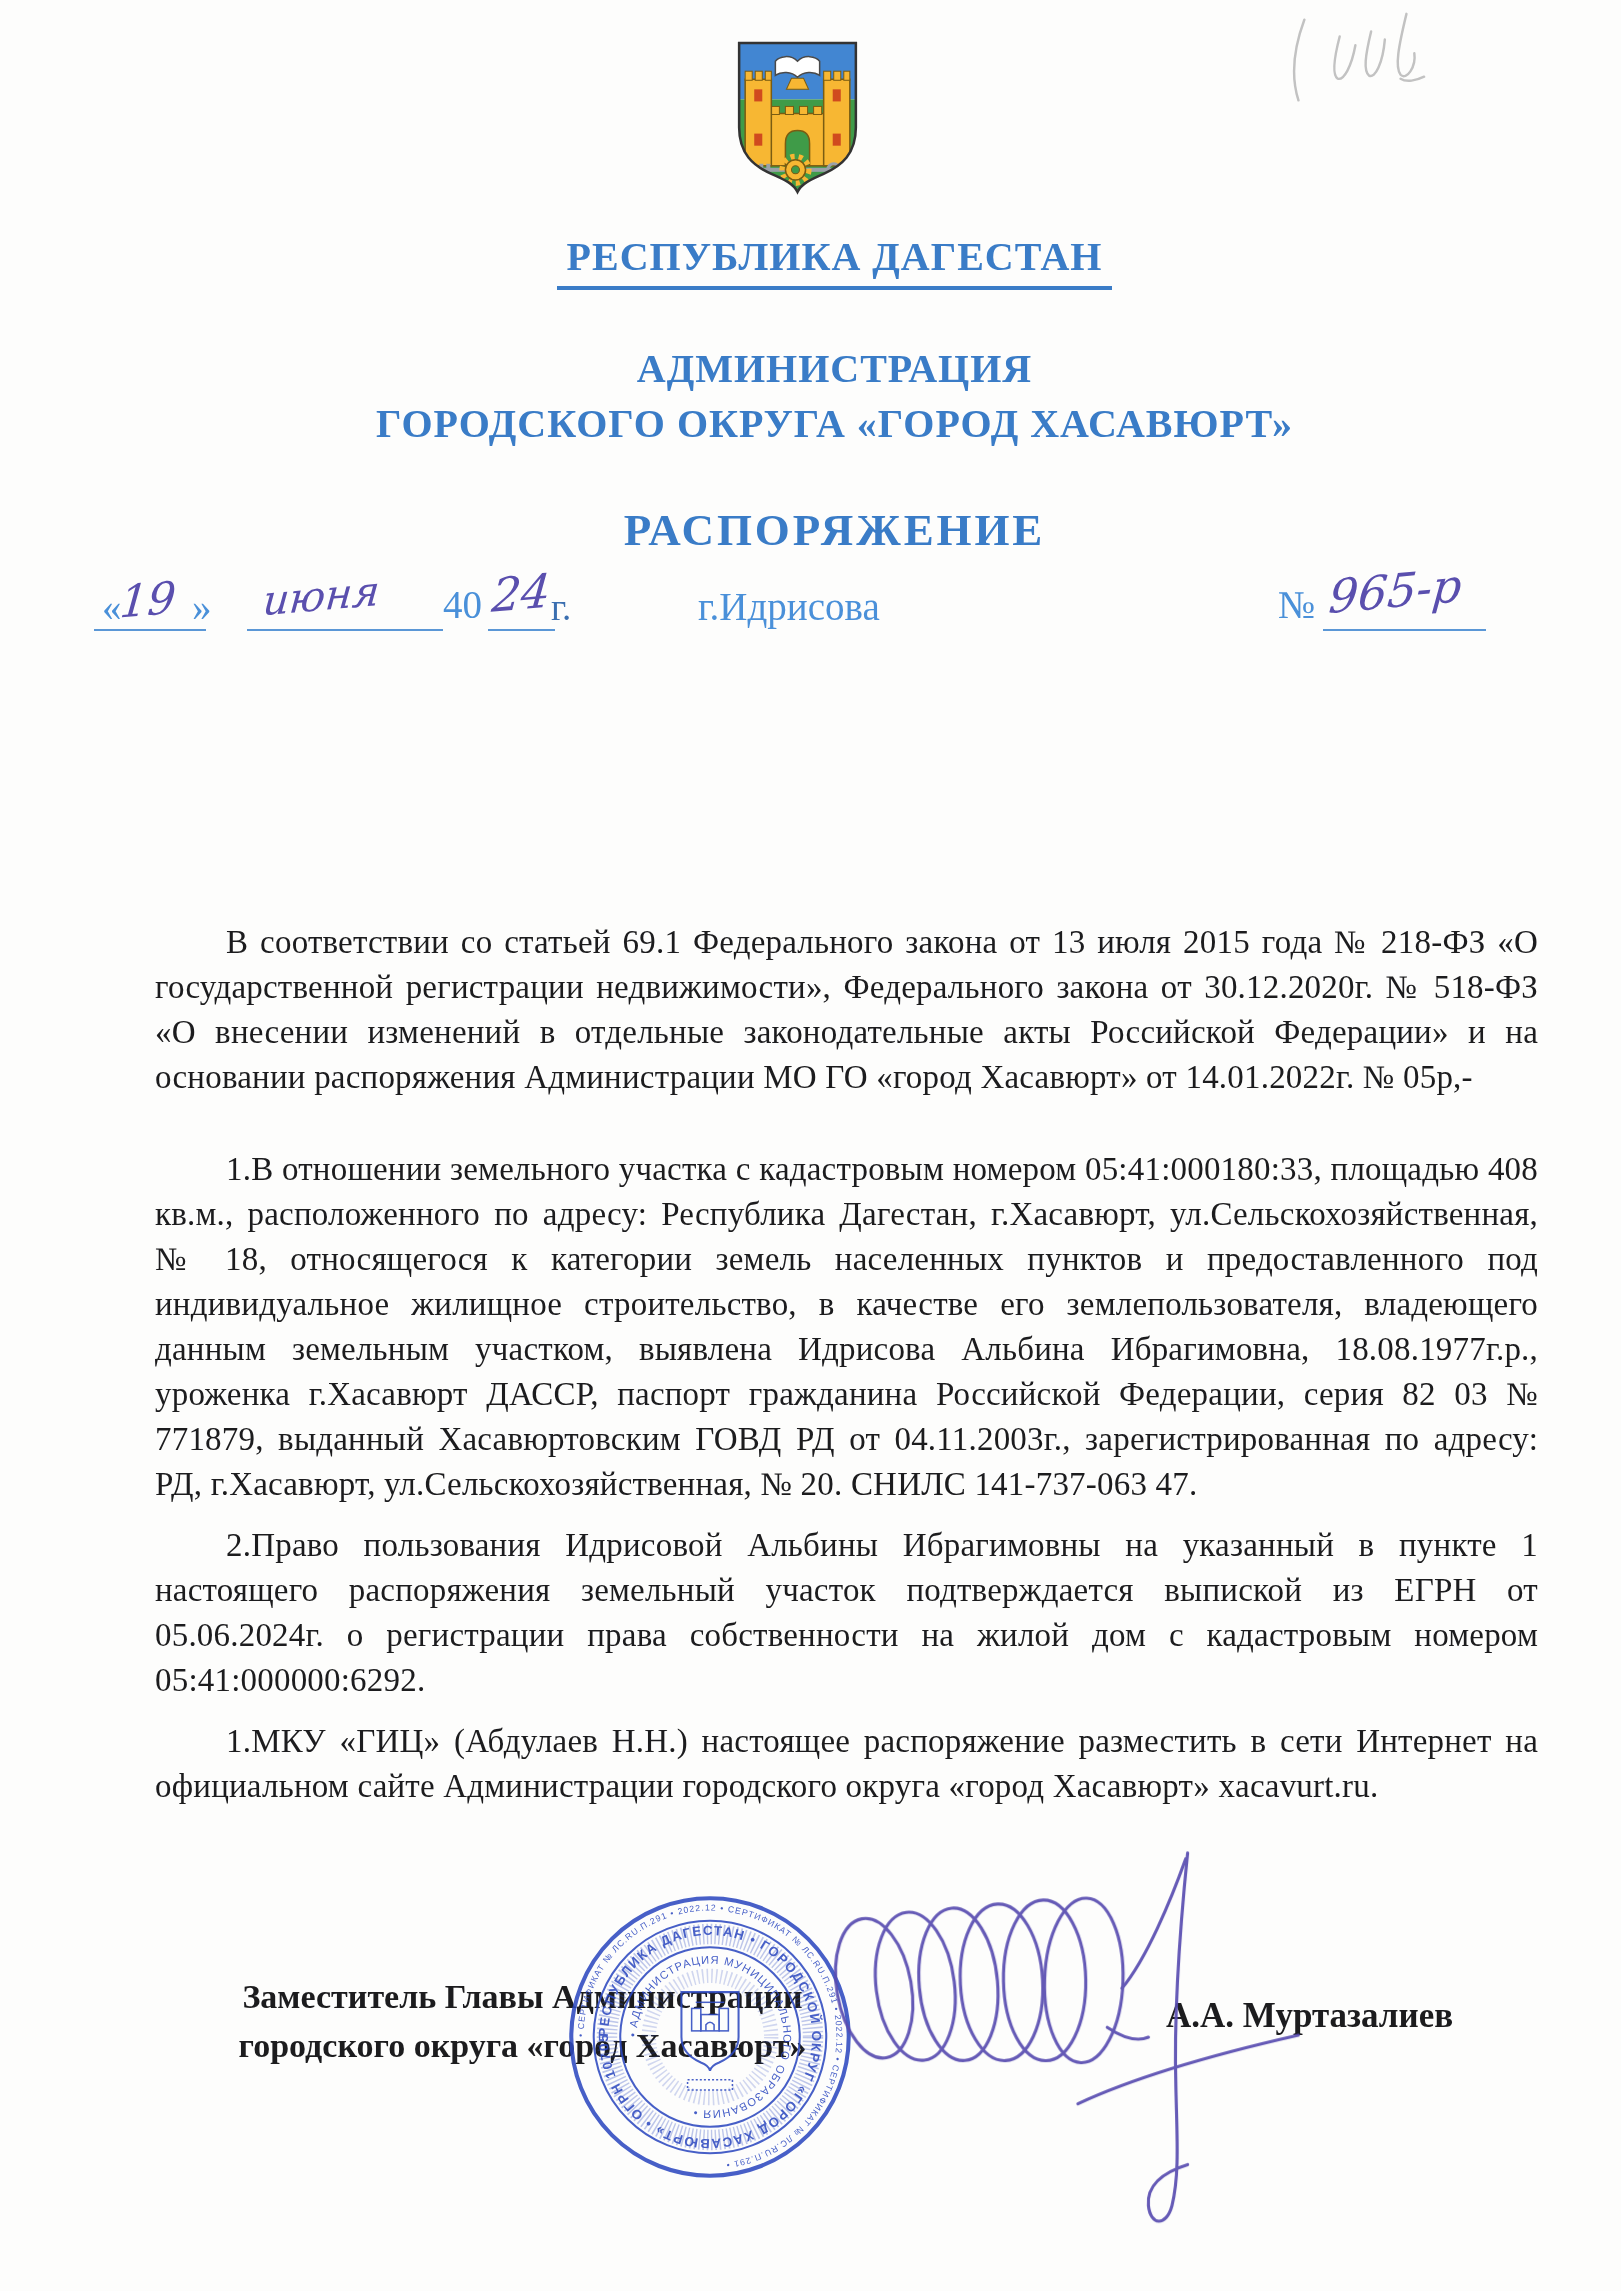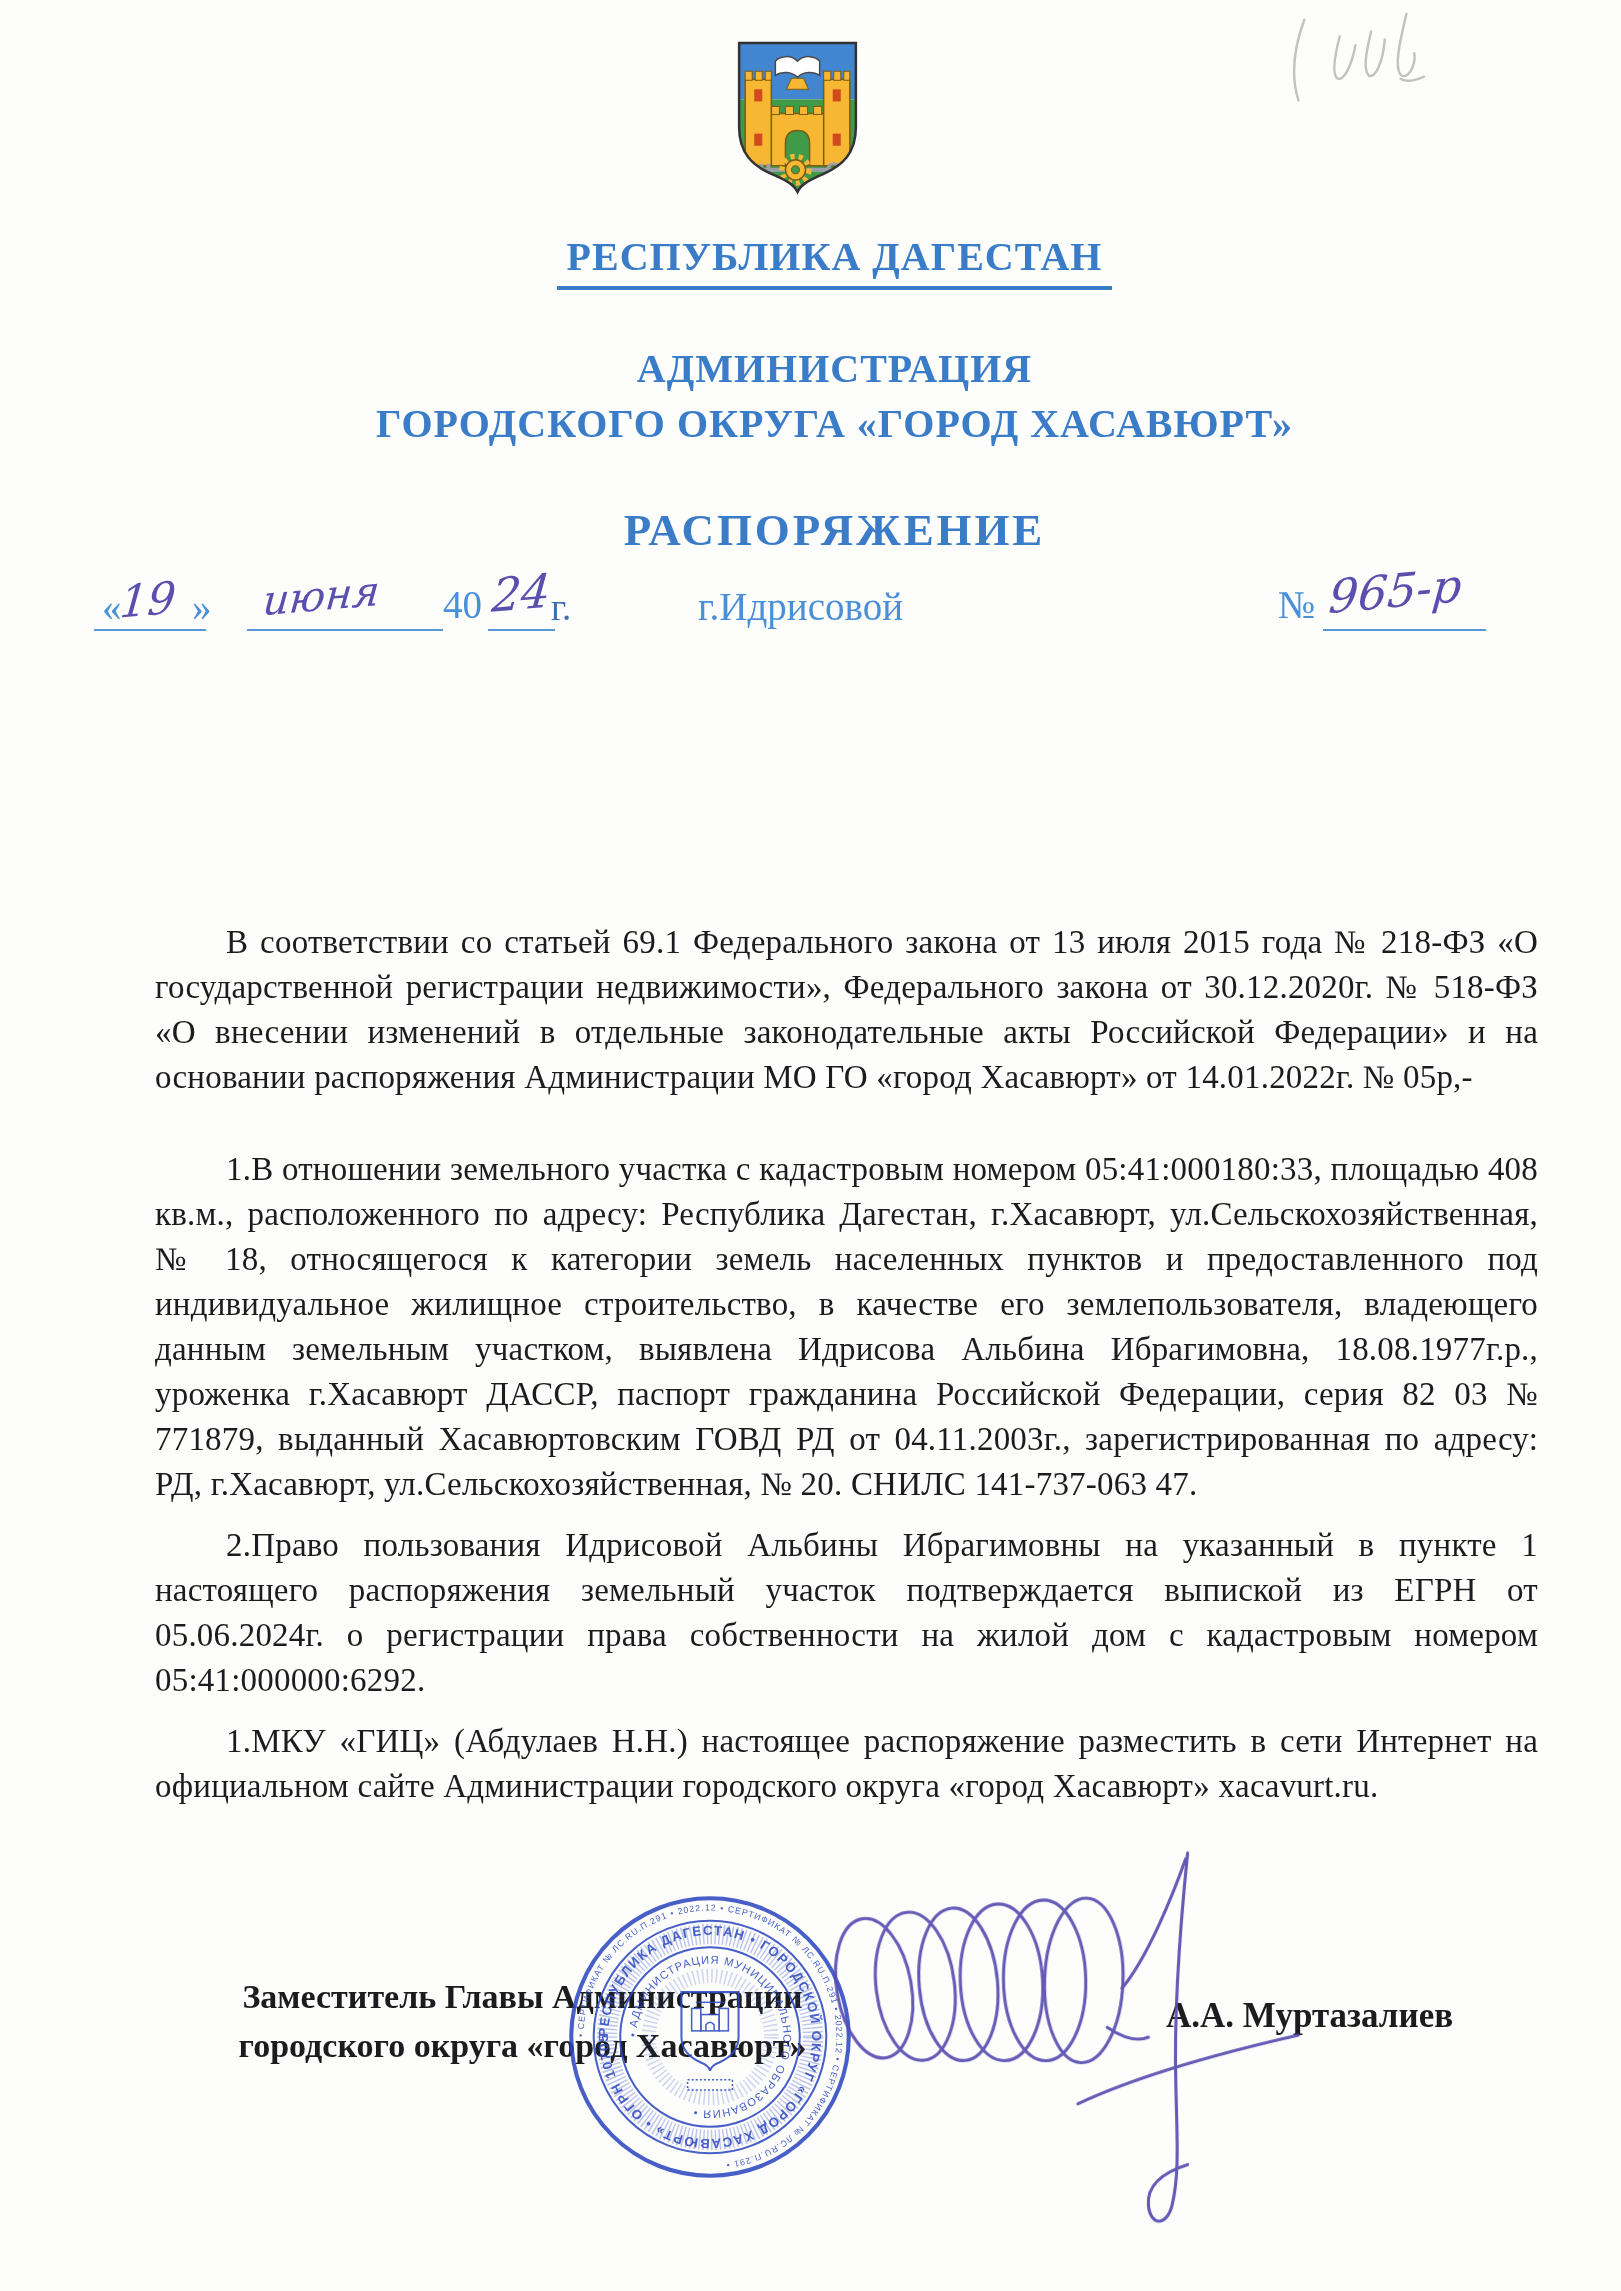--- a/index.html
+++ b/index.html
@@ -114,21 +114,21 @@
     <span class="abs pb print-blue" style="left:102px;top:3.9px;">«</span>
     <span class="abs uline" style="left:94px;top:0;width:112px;"></span>
     <span class="abs hand" style="left:120px;top:-5.9px;font-size:44px;">19</span>
     <span class="abs pb print-blue" style="left:192px;top:3.9px;">»</span>
     <span class="abs uline" style="left:247px;top:0;width:196px;"></span>
     <span class="abs hand" style="left:263px;top:-7.8px;font-size:41px;">июня</span>
     <span class="abs pb print-blue" style="left:443px;top:2px;">40</span>
     <span class="abs uline" style="left:488px;top:0;width:67px;"></span>
     <span class="abs hand" style="left:492px;top:-13.7px;font-size:46px;">24</span>
     <span class="abs" style="left:551px;top:5.9px;font-size:37px;color:#3b6fb0;">г.</span>
-    <span class="abs pb print-blue" style="left:698px;top:3.9px;">г.Идрисовой</span>
+    <span class="abs pb print-blue" style="left:698px;top:3.9px;">г.Идрисова</span>
     <span class="abs pb print-blue" style="left:1278px;top:2px;">№</span>
     <span class="abs uline" style="left:1323px;top:0;width:163px;"></span>
     <span class="abs hand" style="left:1329px;top:-15.7px;font-size:46px;">965-р</span>
   </div>
 
 
   <div class="abs body-block">
     <p class="intro">В соответствии со статьей 69.1 Федерального закона от 13 июля 2015 года № 218-ФЗ «О государственной регистрации недвижимости», Федерального закона от 30.12.2020г. № 518-ФЗ «О внесении изменений в отдельные законодательные акты Российской Федерации» и на основании распоряжения Администрации МО ГО «город Хасавюрт» от 14.01.2022г. № 05р,-</p>
     <p>1.В отношении земельного участка с кадастровым номером 05:41:000180:33, площадью 408 кв.м., расположенного по адресу: Республика Дагестан, г.Хасавюрт, ул.Сельскохозяйственная, № 18, относящегося к категории земель населенных пунктов и предоставленного под индивидуальное жилищное строительство, в качестве его землепользователя, владеющего данным земельным участком, выявлена Идрисова Альбина Ибрагимовна, 18.08.1977г.р., уроженка г.Хасавюрт ДАССР, паспорт гражданина Российской Федерации, серия 82 03 № 771879, выданный Хасавюртовским ГОВД РД от 04.11.2003г., зарегистрированная по адресу: РД, г.Хасавюрт, ул.Сельскохозяйственная, № 20. СНИЛС 141-737-063 47.</p>
     <p>2.Право пользования Идрисовой Альбины Ибрагимовны на указанный в пункте 1 настоящего распоряжения земельный участок подтверждается выпиской из ЕГРН от 05.06.2024г. о регистрации права собственности на жилой дом с кадастровым номером 05:41:000000:6292.</p>

